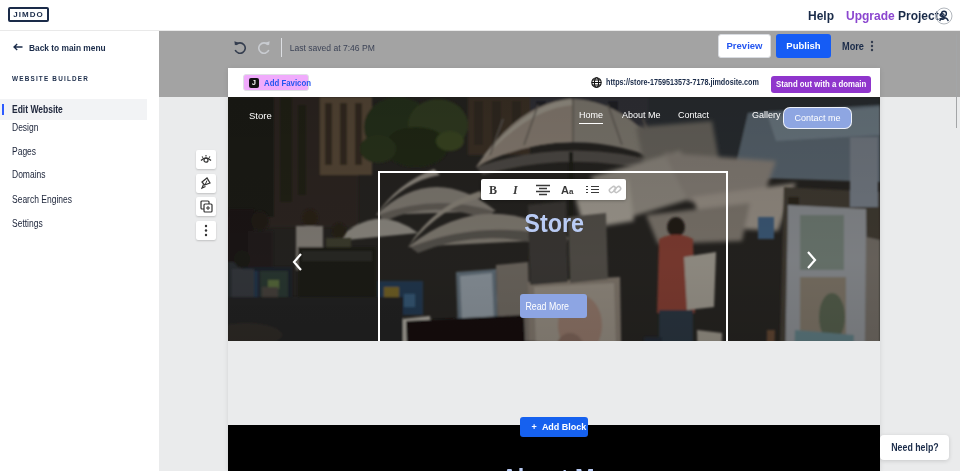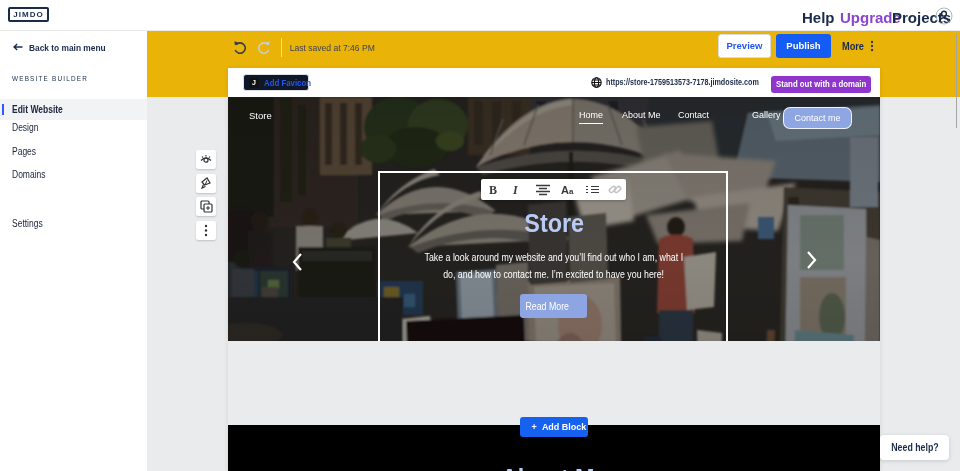--- a/index.html
+++ b/index.html
@@ -1,39 +1,39 @@
 <!DOCTYPE html>
 <html><head>
 <meta charset="utf-8">
 <style>
   * { margin:0; padding:0; box-sizing:border-box; }
   html,body { width:960px; height:471px; overflow:hidden; font-family:"Liberation Sans", sans-serif; background:#fff; }
   .abs { position:absolute; }
   
   #topbar { position:absolute; left:0; top:0; width:960px; height:31px; background:#fff; border-bottom:1px solid #e9e9e9; z-index:30; }
   #logo { position:absolute; left:8px; top:7px; width:41px; height:15px; border:2px solid #1a2b49; border-radius:2px; color:#1a2b49; font-weight:bold; font-size:8px; letter-spacing:1px; text-align:center; line-height:11px; }
-  .toplink { position:absolute; top:9px; font-size:15px; font-weight:bold; color:#1a2b49; }
-  
-  #sidebar { position:absolute; left:0; top:31px; width:147px; height:440px; background:#fff; z-index:20; }
+  .toplink { position:absolute; top:9px; font-size:12px; font-weight:bold; color:#1a2b49;margin-left:6px; }
+  
+  #sidebar { position:absolute; left:0; top:31px; width:159px; height:440px; background:#fff; z-index:20; }
   #backrow { position:absolute; left:13px; top:11px; width:120px; height:12px; font-size:9.5px; font-weight:bold; color:#1a2b49; }
-  #wb { position:absolute; left:12px; top:43px; font-size:7.5px; font-weight:normal; letter-spacing:1.4px; color:#1a2b49; }
+  #wb { position:absolute; left:12px; top:43px; font-size:7.5px; font-weight:bold; letter-spacing:1.4px; color:#1a2b49; }
   .menuitem { position:absolute; left:0; width:147px; height:21px; font-size:10px; font-weight:500; color:#20283d; line-height:21px; padding-left:12px; }
   .menuitem.active { background:#f2f3f5; font-weight:bold; }
   .menuitem.active::before { content:""; position:absolute; left:2px; top:5px; width:2px; height:11px; background:#2d5bff; }
   
   #workspace { position:absolute; left:147px; top:31px; width:813px; height:440px; background:#eaebec; }
-  #toolstrip { position:absolute; left:0; top:0; width:813px; height:66px; background:#eab308; }
+  #toolstrip { position:absolute; left:0; top:0; width:813px; height:66px; background:#a3a3a3; }
   #lastsaved { position:absolute; left:138px; top:11px; font-size:9.5px; color:#3c4356; }
   #btn-preview { position:absolute; left:571px; top:3px; width:53px; height:24px; background:#fff; border:1px solid #d8dbe0; border-radius:3px; color:#2456f0; font-weight:bold; font-size:9.5px; text-align:center; line-height:22px; }
   #btn-publish { position:absolute; left:629px; top:3px; width:55px; height:24px; background:#155cf5; border-radius:3px; color:#fff; font-weight:bold; font-size:9.5px; text-align:center; line-height:24px; }
   #more { position:absolute; left:695px; top:9.5px; font-size:10px; font-weight:bold; color:#1a2b49; }
   
   #preview { position:absolute; left:228px; top:68px; width:652px; height:403px; z-index:10; box-shadow:0 1px 5px rgba(0,0,0,0.10); }
   #favbar { position:absolute; left:0; top:0; width:652px; height:29px; background:#fff; }
-  #addfav { position:absolute; left:15px; top:6px; width:66px; height:17px; border:1px solid #dfe1e5; border-radius:3px; background:#0f172a; }
+  #addfav { position:absolute; left:15px; top:6px; width:66px; height:17px; border:1px solid #dfe1e5; border-radius:3px; background:#f0abfc; }
   #domainbtn { position:absolute; left:543px; top:8px; width:100px; height:17px; background:#8f35cc; border-radius:3px; color:#fff; font-weight:bold; font-size:8.5px; text-align:center; line-height:17px; }
   #site { position:absolute; left:0; top:29px; width:652px; height:244px; overflow:hidden; background:#be185d; }
   #blacksec { position:absolute; left:0; top:357px; width:652px; height:46px; background:#000; overflow:hidden; }
   
   .snav { position:absolute; color:#fff; font-size:9px; }
   #contactme { position:absolute; left:555px; top:10px; width:69px; height:22px; background:#8ea6e2; border:1px solid rgba(255,255,255,0.85); border-radius:7px; color:#fff; font-size:9px; text-align:center; line-height:20px; }
   
   #hero { position:absolute; left:150px; top:74px; width:350px; height:181px; border:2px solid #fff; }
   #fmtbar { position:absolute; left:253px; top:82px; width:145px; height:21px; background:#fff; border-radius:2px; box-shadow:0 1px 3px rgba(0,0,0,0.25); }
   #storehead { position:absolute; left:0; top:111px; width:652px; text-align:center; color:#b9cbf4; font-size:26px; font-weight:bold; }
@@ -65,20 +65,21 @@
     <svg class="abs" style="left:0; top:1px;" width="10" height="8" viewBox="0 0 10 8">
       <path d="M9.5 4 L1.5 4 M4.2 1 L1 4 L4.2 7" fill="none" stroke="#1a2b49" stroke-width="1.3"></path>
     </svg>
     <span class="sq abs" style="left:16px; top:0; transform:scaleX(0.88); transform-origin:left;">Back to main menu</span>
   </div>
   <div id="wb"><span class="sq" style="transform:scaleX(0.85); transform-origin:left;">WEBSITE BUILDER</span></div>
   <div class="menuitem active" style="top:68px;"><span class="sq" style="transform:scaleX(0.85); transform-origin:left; vertical-align:top;">Edit Website</span></div>
   <div class="menuitem" style="top:109.5px;"><span class="sq" style="transform:scaleX(0.85); transform-origin:left; vertical-align:top;">Pages</span></div>
   <div class="menuitem" style="top:86px;"><span class="sq" style="transform:scaleX(0.85); transform-origin:left; vertical-align:top;">Design</span></div>
   <div class="menuitem" style="top:133px;"><span class="sq" style="transform:scaleX(0.85); transform-origin:left; vertical-align:top;">Domains</span></div>
+  <div class="menuitem" style="top:157.5px;"><span class="sq" style="transform:scaleX(0.85); transform-origin:left; vertical-align:top;">Search Engines</span></div>
   <div class="menuitem" style="top:181.5px;"><span class="sq" style="transform:scaleX(0.85); transform-origin:left; vertical-align:top;">Settings</span></div>
 </div>
 
 <div id="workspace">
   <div id="toolstrip">
 
     <svg class="abs" style="left:86px; top:10px;" width="14" height="13" viewBox="0 0 14 13">
       <path d="M3 3.8 A5.2 5.2 0 1 1 2.2 9.0" fill="none" stroke="#343d4e" stroke-width="1.6"></path>
       <path d="M5.8 1.0 L2.4 4.6 L0.6 0.8 Z" fill="#343d4e" transform="rotate(18 3 3)"></path>
     </svg>
@@ -331,24 +332,20 @@
         <g stroke="#3a3a3a" stroke-width="1.2">
           <path d="M105 7.5 L107 7.5 M110 7.5 L118 7.5 M105 10.5 L107 10.5 M110 10.5 L118 10.5 M105 13.5 L107 13.5 M110 13.5 L118 13.5"></path>
         </g>
         <g stroke="#c3c3c3" stroke-width="1.5" fill="none">
           <rect x="128" y="8.5" width="7" height="4" rx="2" transform="rotate(-40 131.5 10.5)"></rect>
           <rect x="133" y="8.5" width="7" height="4" rx="2" transform="rotate(-40 136.5 10.5)"></rect>
         </g>
       </svg>
     </div>
     <div id="storehead"><span class="sq" style="transform:scaleX(0.9);">Store</span></div>
-    <div id="heropara">
-      <span class="sq" style="transform:scaleX(0.78);">Take a look around my website and you’ll find out who I am, what I</span><br>
-      <span class="sq" style="transform:scaleX(0.78);">do, and how to contact me. I’m excited to have you here!</span>
-    </div>
     <div id="readmore"><span class="sq" style="transform:scaleX(0.8);">Read More</span></div>
 
     <svg class="abs" style="left:63px; top:155px;" width="12" height="20" viewBox="0 0 12 20">
       <path d="M10 2 L3 10 L10 18" fill="none" stroke="#fff" stroke-width="2.2"></path>
     </svg>
     <svg class="abs" style="left:578px; top:153px;" width="12" height="20" viewBox="0 0 12 20">
       <path d="M2 2 L9 10 L2 18" fill="none" stroke="#fff" stroke-width="2.2"></path>
     </svg>
 
     <svg class="abs" style="left:313px; top:291px;" width="28" height="8" viewBox="0 0 28 8">

